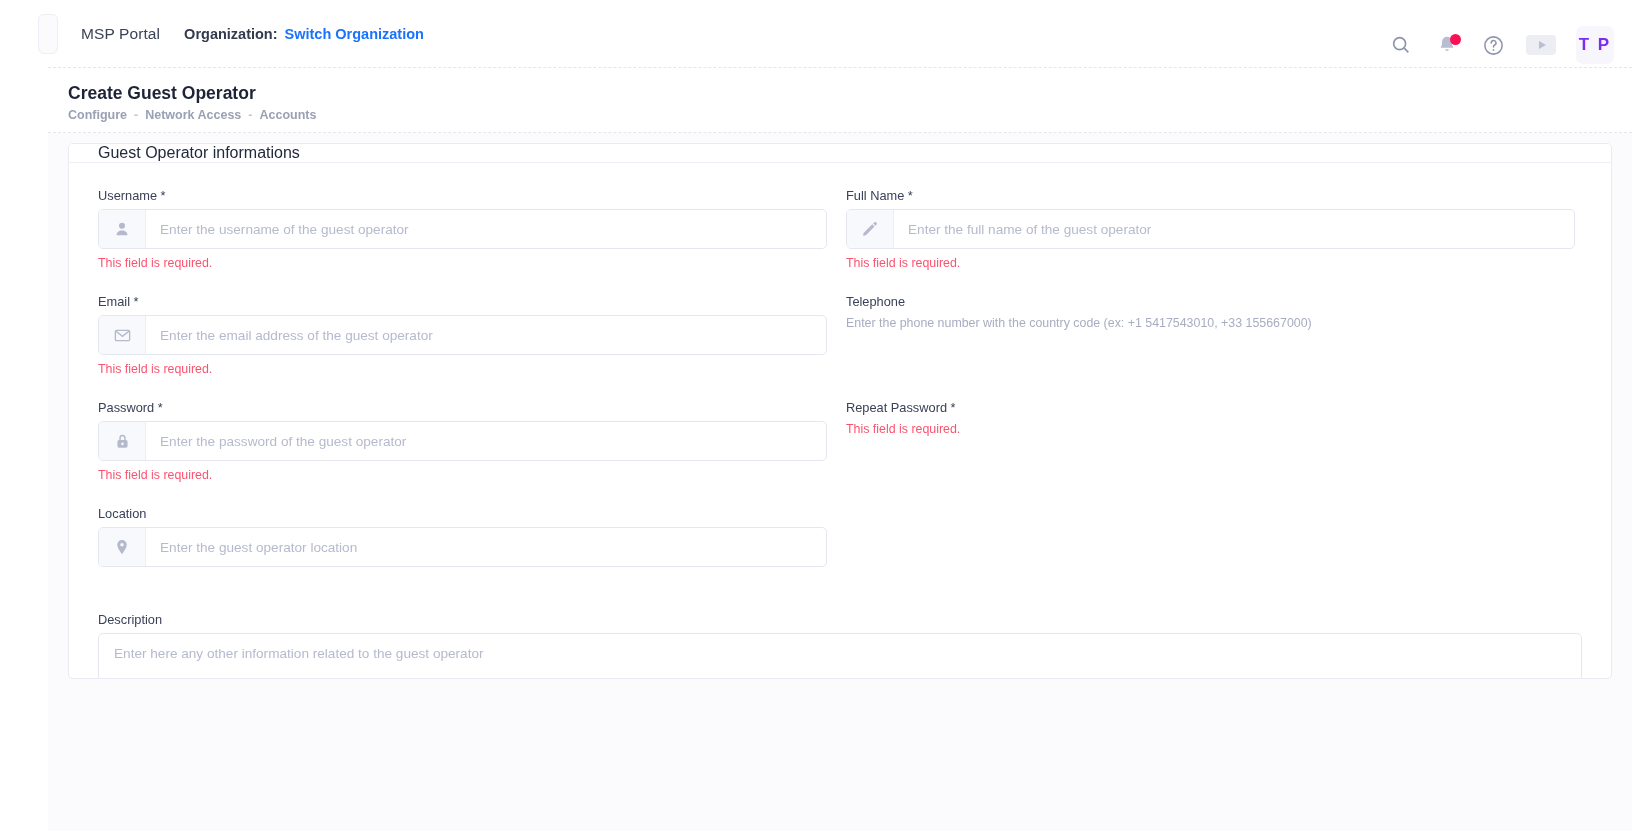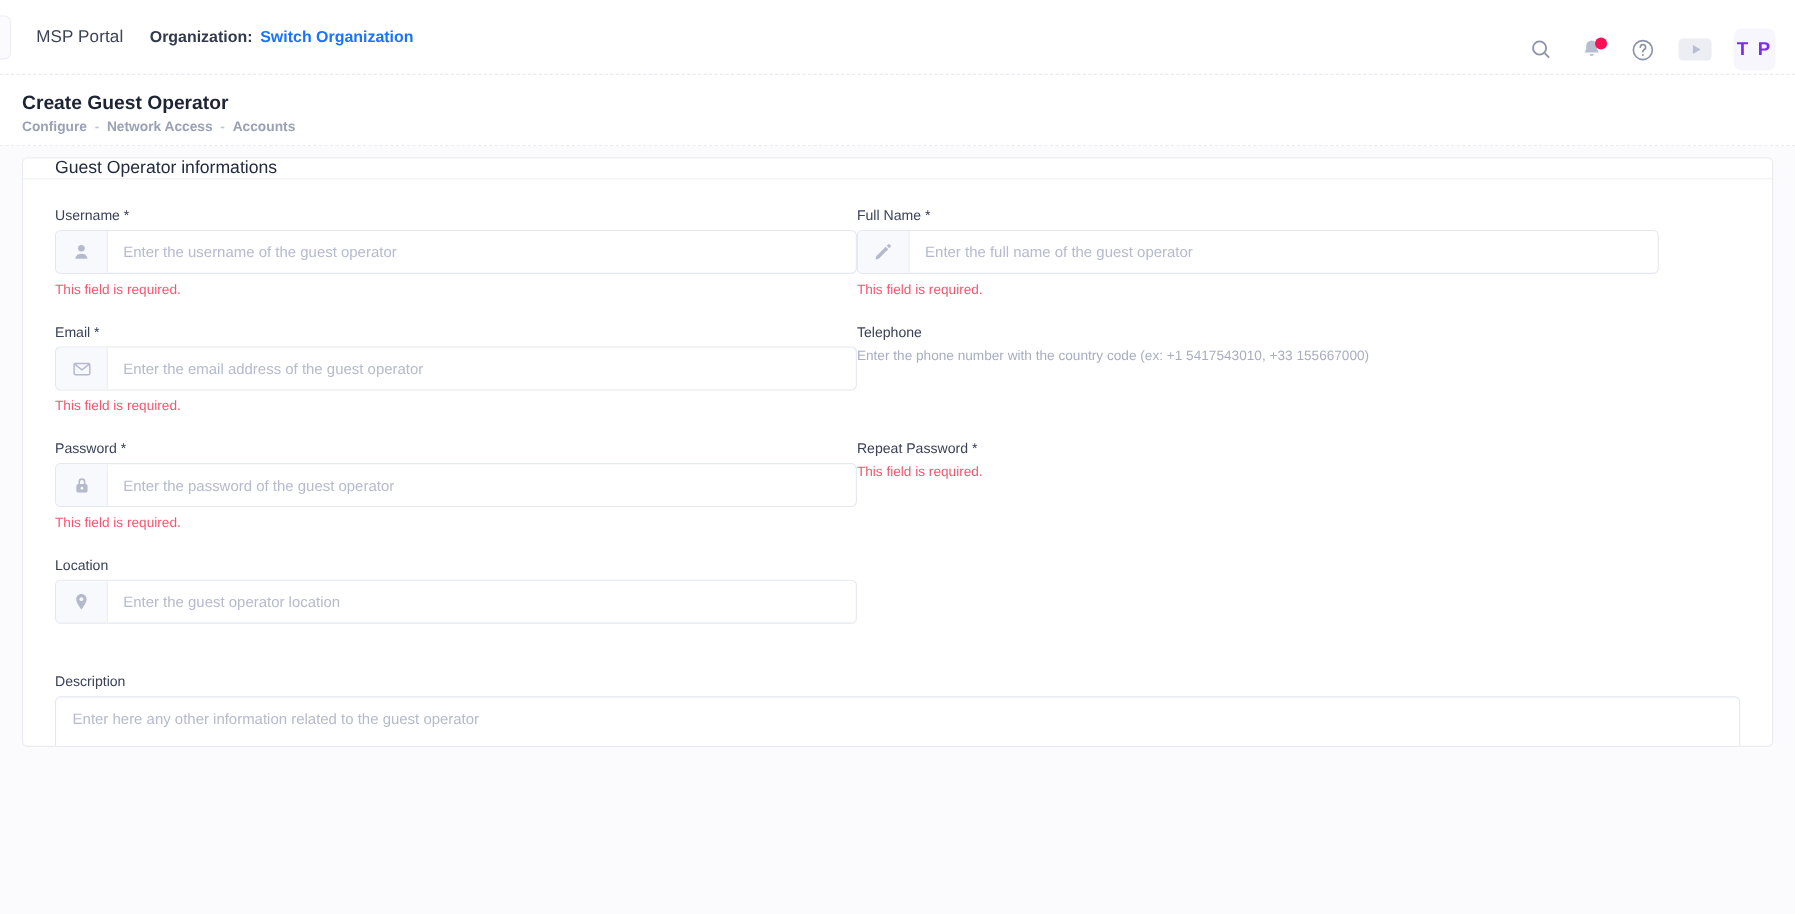--- a/index.html
+++ b/index.html
@@ -3,21 +3,21 @@
 <meta charset="utf-8">
 <style>
   * { box-sizing: border-box; }
   html, body {
     margin: 0; padding: 0;
     width: 1632px; height: 831px;
     background: #ffffff;
     font-family: "Liberation Sans", sans-serif;
     -webkit-font-smoothing: antialiased;
   }
-  .app { width: 1632px; height: 831px; position: relative; overflow: hidden; background:#fff; }
+  .app { width: 1632px; height: 831px; position: relative; overflow: hidden; background:#fff;padding-left:48px; }
 
   
   .topbar {
     height: 68px; width: 100%;
     display: flex; align-items: center;
     background: #ffffff;
     border-bottom: 1px dashed #e3e6ef;
     position: relative;
   }
   .rail-tab {
@@ -91,21 +91,21 @@
   .card-head {
     height: 44px; display:flex; align-items:center;
     padding: 0 29px;
     border-bottom: 1px solid #edeff4;
     background: #fff;
   }
   .card-title { font-size: 16px; color: #222a3d; font-weight: 400; }
 
   .card-body { flex: 1; padding: 25px 29px 0 29px; }
 
-  .row { display: flex; }
+  .row { display: flex; gap: 19px; }
   .col { width: 729px; }
   .flabel { font-size: 12.8px; color: #3a4158; margin-bottom: 6px; display:block; }
 
   .inputbox {
     display: flex; align-items: stretch;
     height: 40px;
     border: 1px solid #e4e7f0;
     border-radius: 5px;
     background: #fff;
     overflow: hidden;

